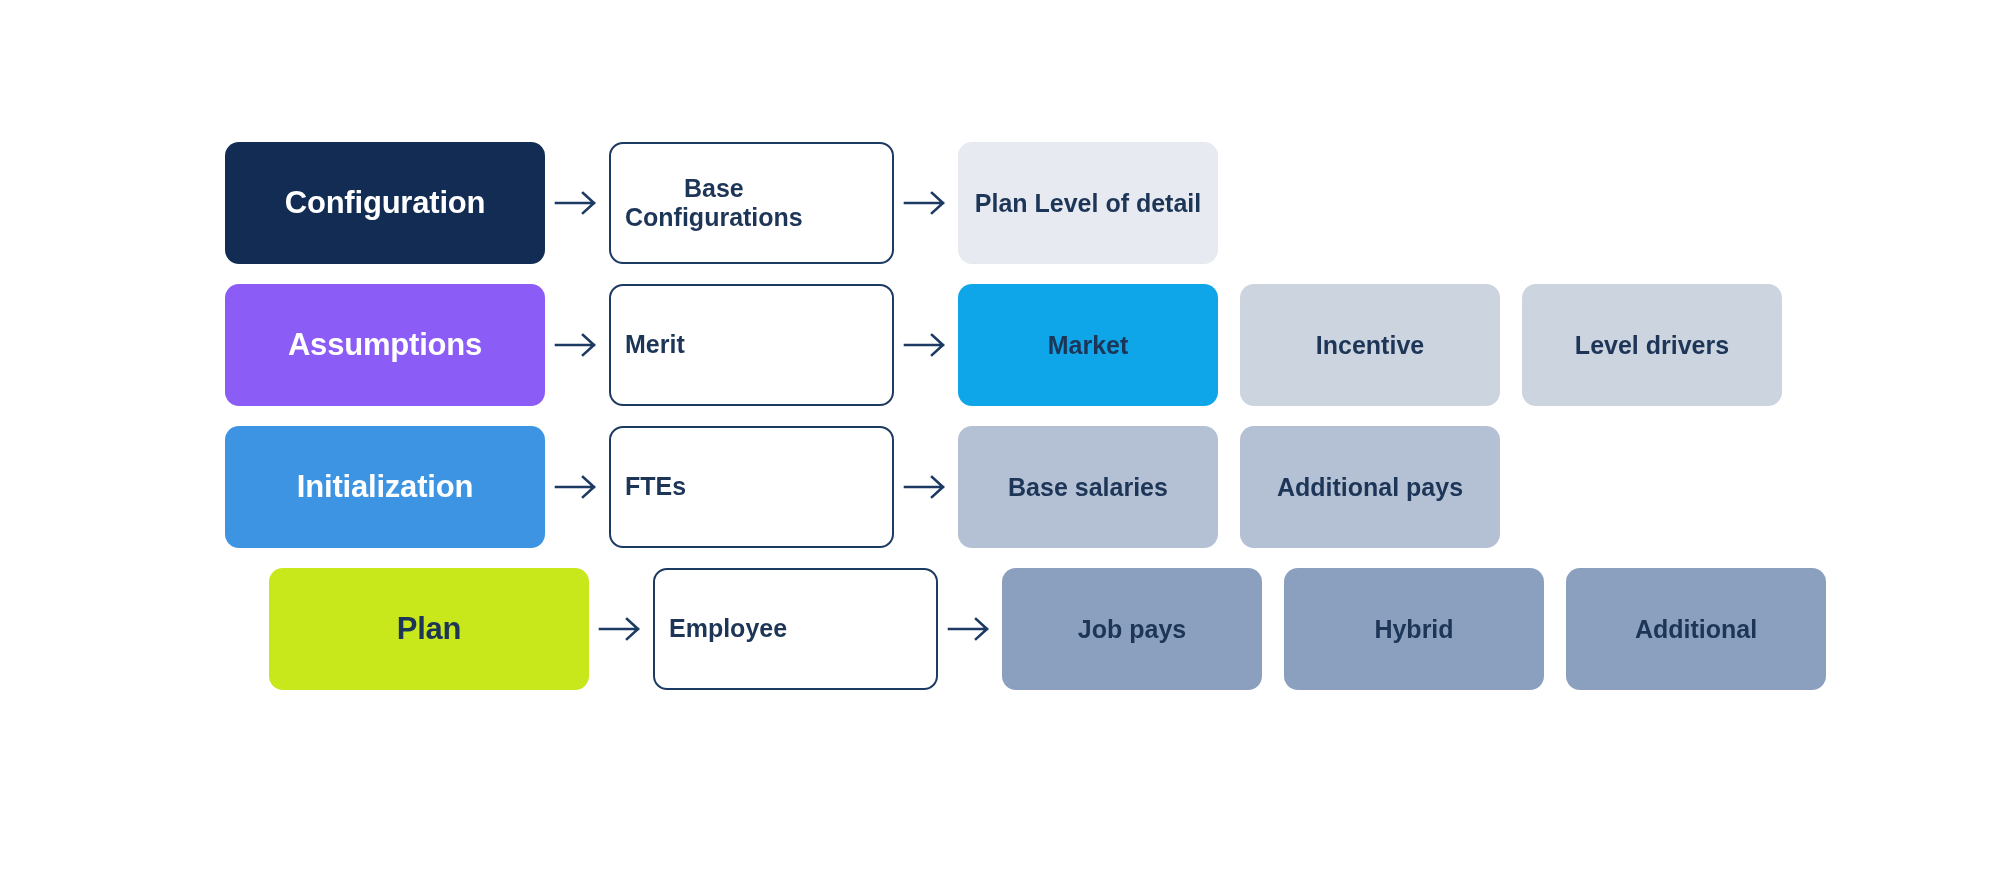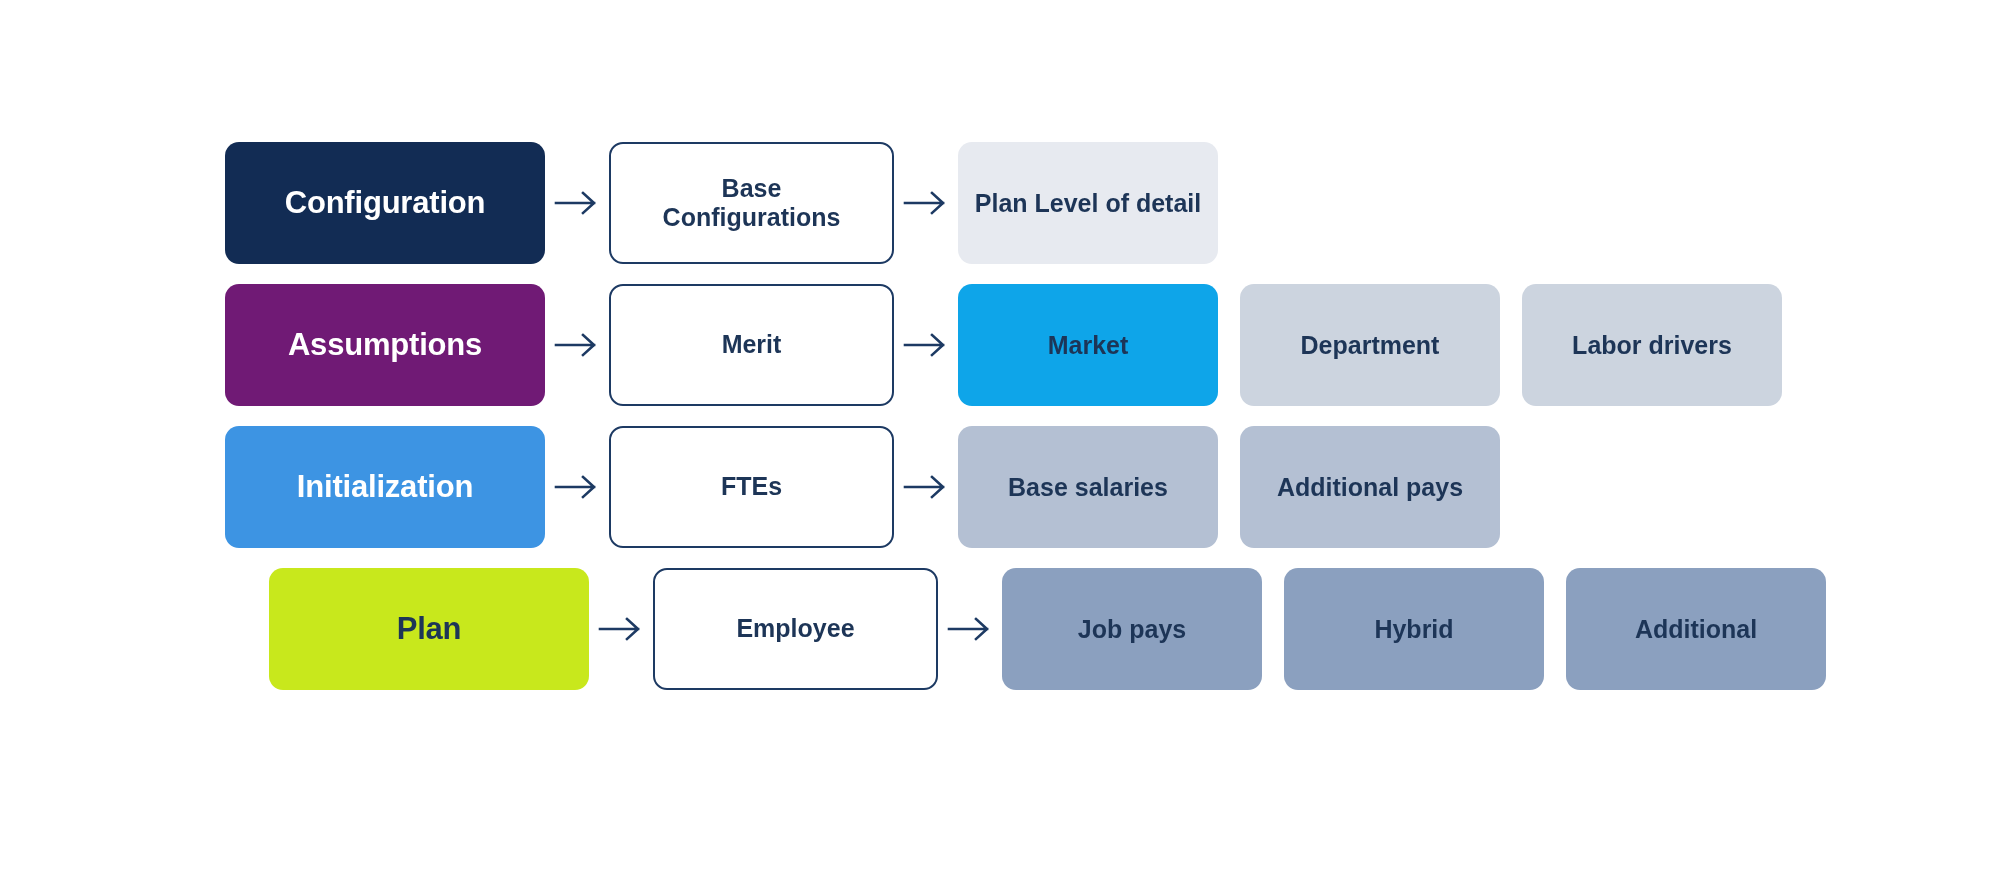--- a/index.html
+++ b/index.html
@@ -69,21 +69,20 @@
 
   
   .outline-card {
     width: 285px;
     height: 122px;
     border: 2px solid #1d3a63;
     border-radius: 14px;
     background: #ffffff;
     display: flex;
     align-items: center;
-    justify-content: center;
     box-sizing: border-box;
     padding: 0 14px;
   }
   .outline-label {
     font-size: 25px;
     font-weight: 600;
     color: #1d3557;
     text-align: center;
     line-height: 1.18;
   }
@@ -135,45 +134,45 @@
             <path d="M2 13 H40 M29 3 L40 13 L29 23" fill="none" stroke="#1d3a63" stroke-width="2.6" stroke-linecap="square" stroke-linejoin="miter"></path>
           </svg>
         </div>
         <div class="details">
           <div class="detail-card" style="background: rgb(231, 234, 240);">
             <div class="detail-label">Plan Level of detail</div>
           </div>
         </div>
       </div>
       <div class="row">
-        <div class="stage-card" style="background: #701a75;">
+        <div class="stage-card" style="background: #8b5cf6;">
           <div class="stage-label" style="color: rgb(255, 255, 255);">Assumptions</div>
         </div>
         <div class="arrow">
           <svg width="46" height="26" viewBox="0 0 46 26">
             <path d="M2 13 H40 M29 3 L40 13 L29 23" fill="none" stroke="#1d3a63" stroke-width="2.6" stroke-linecap="square" stroke-linejoin="miter"></path>
           </svg>
         </div>
         <div class="outline-card">
           <div class="outline-label">Merit</div>
         </div>
         <div class="arrow">
           <svg width="46" height="26" viewBox="0 0 46 26">
             <path d="M2 13 H40 M29 3 L40 13 L29 23" fill="none" stroke="#1d3a63" stroke-width="2.6" stroke-linecap="square" stroke-linejoin="miter"></path>
           </svg>
         </div>
         <div class="details">
           <div class="detail-card" style="background: #0ea5e9;">
             <div class="detail-label">Market</div>
           </div>
           <div class="detail-card" style="background: rgb(204, 212, 223);">
-            <div class="detail-label">Department</div>
+            <div class="detail-label">Incentive</div>
           </div>
           <div class="detail-card" style="background: rgb(204, 212, 223);">
-            <div class="detail-label">Labor drivers</div>
+            <div class="detail-label">Level drivers</div>
           </div>
         </div>
       </div>
       <div class="row">
         <div class="stage-card" style="background: rgb(61, 148, 227);">
           <div class="stage-label" style="color: rgb(255, 255, 255);">Initialization</div>
         </div>
         <div class="arrow">
           <svg width="46" height="26" viewBox="0 0 46 26">
             <path d="M2 13 H40 M29 3 L40 13 L29 23" fill="none" stroke="#1d3a63" stroke-width="2.6" stroke-linecap="square" stroke-linejoin="miter"></path>

